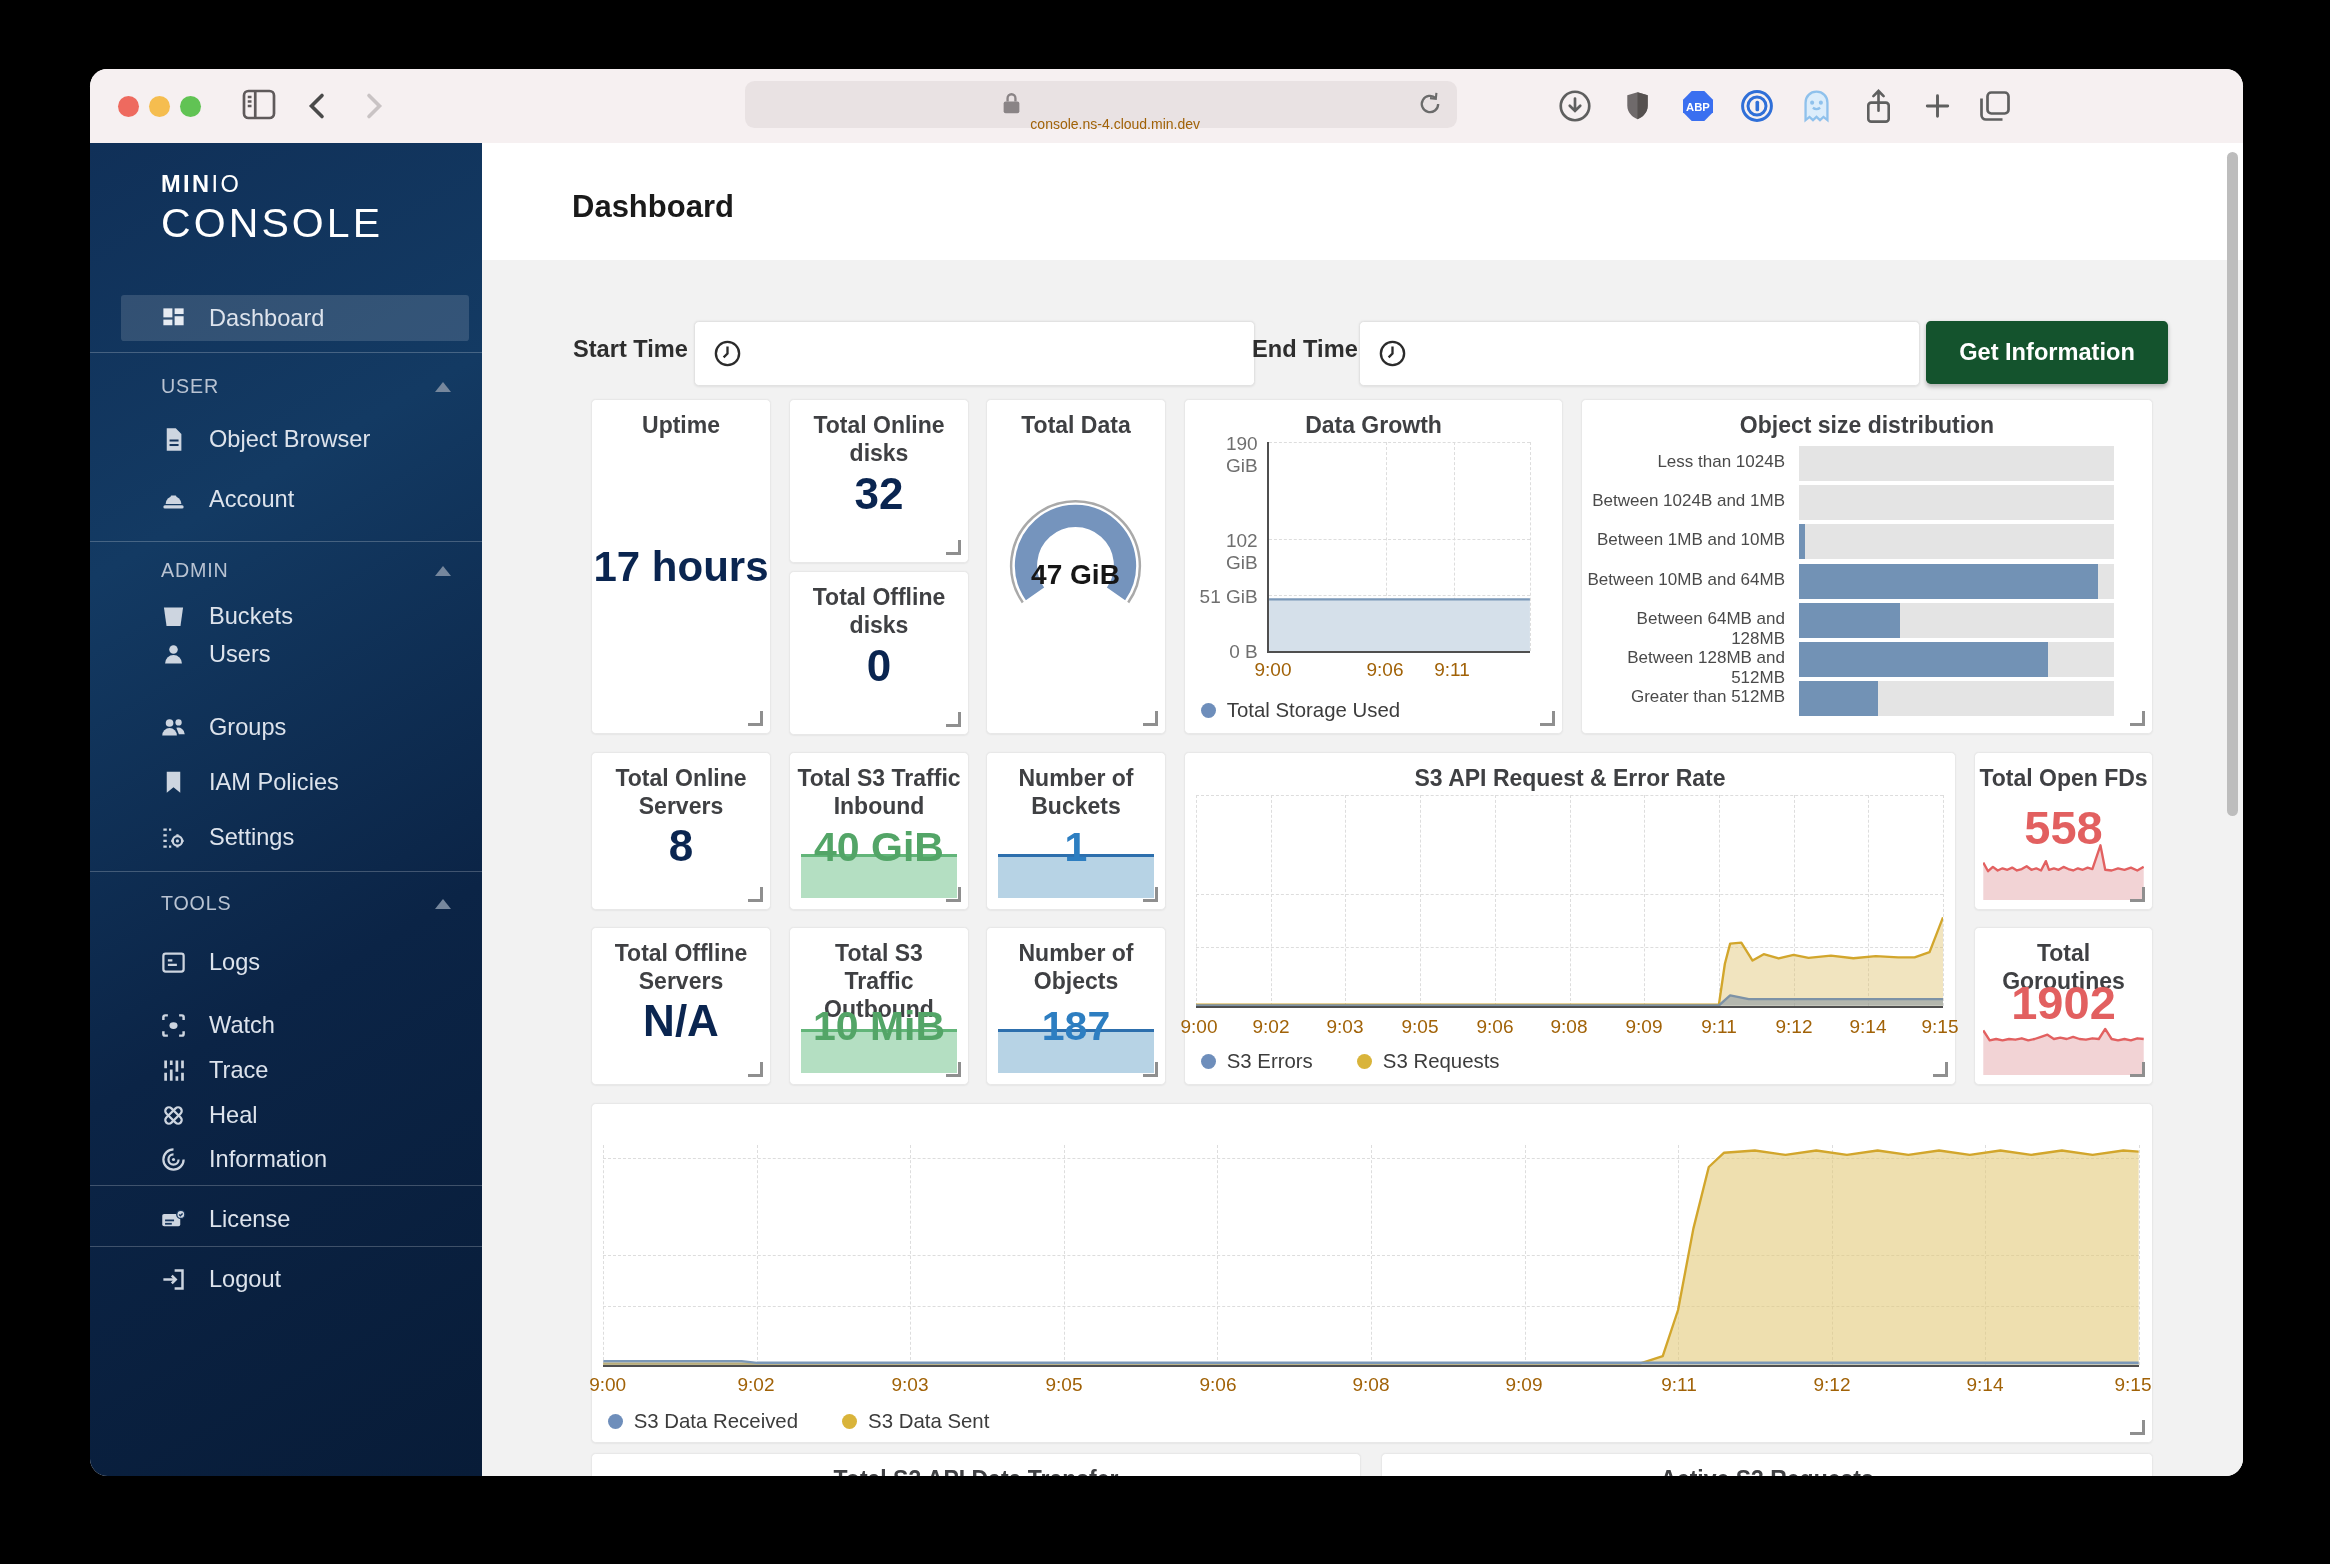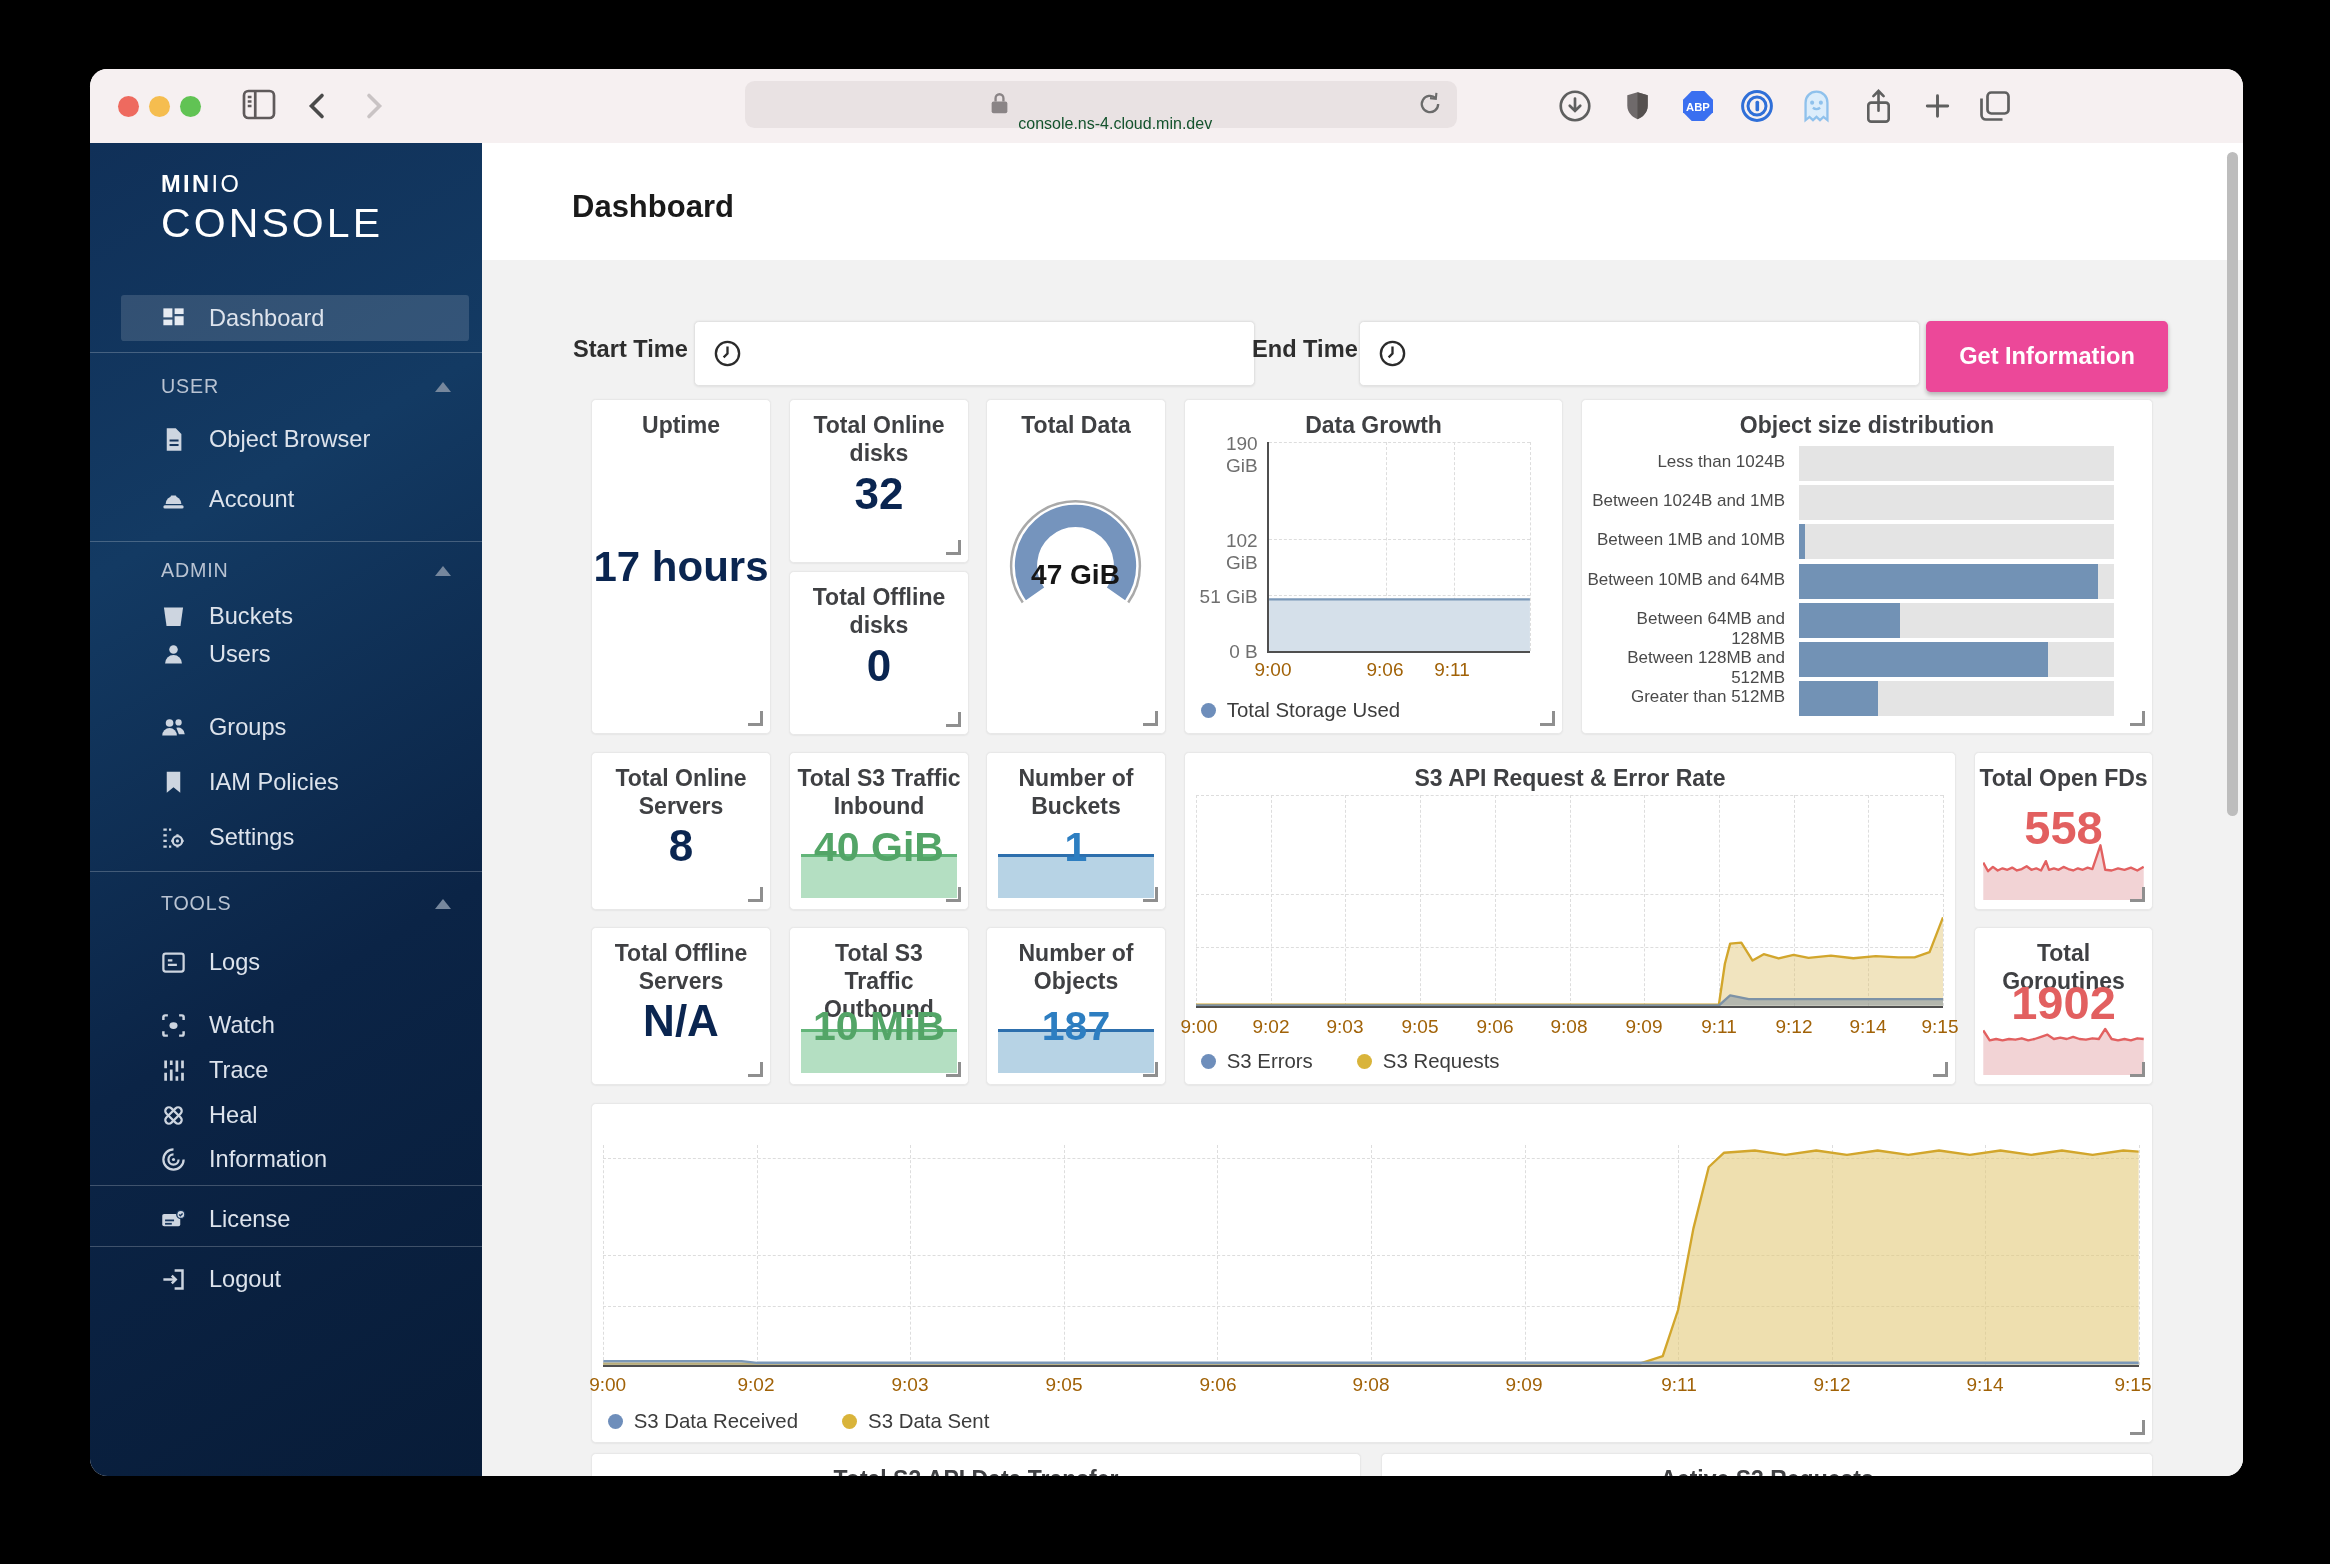--- a/index.html
+++ b/index.html
@@ -7,21 +7,21 @@
          font-family:"Liberation Sans",sans-serif;}
   .window{position:absolute;left:90px;top:69px;width:2153px;height:1407px;background:#f2f2f2;
           border-radius:17.3px;overflow:hidden;box-shadow:0 23.6px 63px rgba(0,0,0,.6);}
   
   .titlebar{position:absolute;left:0;top:0;width:100%;height:74px;background:#f6f0f1;
             border-bottom:0.8px solid #d9d2d3;}
   .tl{position:absolute;top:27px;width:21px;height:21px;border-radius:50%;}
   .ticon{position:absolute;top:19px;}
   .urlpill{position:absolute;left:655px;top:11.8px;width:712px;height:47px;background:#e9e2e3;
            border-radius:9.4px;display:flex;align-items:center;justify-content:center;gap:9.4px;}
-  .urltext{font-size:16px;color:#14532d;margin-top:40px;}
+  .urltext{font-size:14px;color:#a16207;margin-top:40px;}
   .reload{position:absolute;right:12.6px;top:9.4px;}
   
   .sidebar{position:absolute;left:0;top:74px;width:392px;height:1333px;
            background:linear-gradient(150deg,#103058 0%,#133a63 28%,#0b2446 62%,#081c38 100%);}
   .logo{position:absolute;left:71px;top:28px;color:#fff;}
   .logo-top{font-size:23.6px;letter-spacing:2.4px;color:#fff;}
   .logo-top b{font-weight:700;} .logo-top span{font-weight:300;}
   .logo-main{font-size:41px;font-weight:300;letter-spacing:3.1px;margin-top:1.6px;color:#fff;}
   .srow{position:absolute;left:31px;right:12.6px;height:46px;display:flex;align-items:center;
         gap:22px;padding-left:39px;color:#dde3ec;font-size:23.6px;cursor:pointer;border-radius:3.1px;}
@@ -36,21 +36,21 @@
   .main{position:absolute;left:392px;top:74px;width:1761px;height:1333px;}
   .page-header{position:absolute;left:0;top:0;width:100%;height:117px;background:#fff;
                border-bottom:0.8px solid #e4e4e4;}
   .page-title{position:absolute;left:90px;top:46px;font-size:31px;font-weight:700;color:#1a1a1a;}
   .content{position:absolute;left:0;top:117px;width:100%;height:1216px;background:#f2f2f2;overflow:hidden;}
   .scrollbar{position:absolute;right:4.7px;top:9.4px;width:11.8px;height:664px;background:#bdbdbd;border-radius:6.3px;}
   
   .flabel{position:absolute;font-size:23.6px;font-weight:700;color:#2e2e2e;}
   .finput{position:absolute;height:63px;background:#fff;border:0.8px solid #e2e2e2;border-radius:4.7px;
           box-shadow:0 0.8px 2.4px rgba(0,0,0,.08);display:flex;align-items:center;padding-left:17.3px;gap:12.6px;}
-  .gobtn{position:absolute;height:71px;background:#ec4899;color:#fff;border:none;border-radius:4.7px;
+  .gobtn{position:absolute;height:63px;background:#14532d;color:#fff;border:none;border-radius:4.7px;
          font-size:23.6px;font-weight:700;font-family:"Liberation Sans",sans-serif;
          box-shadow:0 2.4px 4.7px rgba(0,0,0,.25);cursor:pointer;}
   
   .card{position:absolute;background:#fff;border:0.8px solid #e8e8e8;border-radius:4.7px;
         box-shadow:0 0.8px 1.6px rgba(0,0,0,.05);}
   .ctitle{position:absolute;left:0;right:0;top:11px;text-align:center;font-size:23px;
           font-weight:700;color:#3f4043;line-height:28px;}
   .corner{position:absolute;right:7px;bottom:7px;width:11.8px;height:11.8px;
           border-right:3.1px solid #8f8f8f;border-bottom:3.1px solid #8f8f8f;}
   .bigval{position:absolute;left:0;right:0;text-align:center;font-size:44px;font-weight:700;color:#0a2550;}

